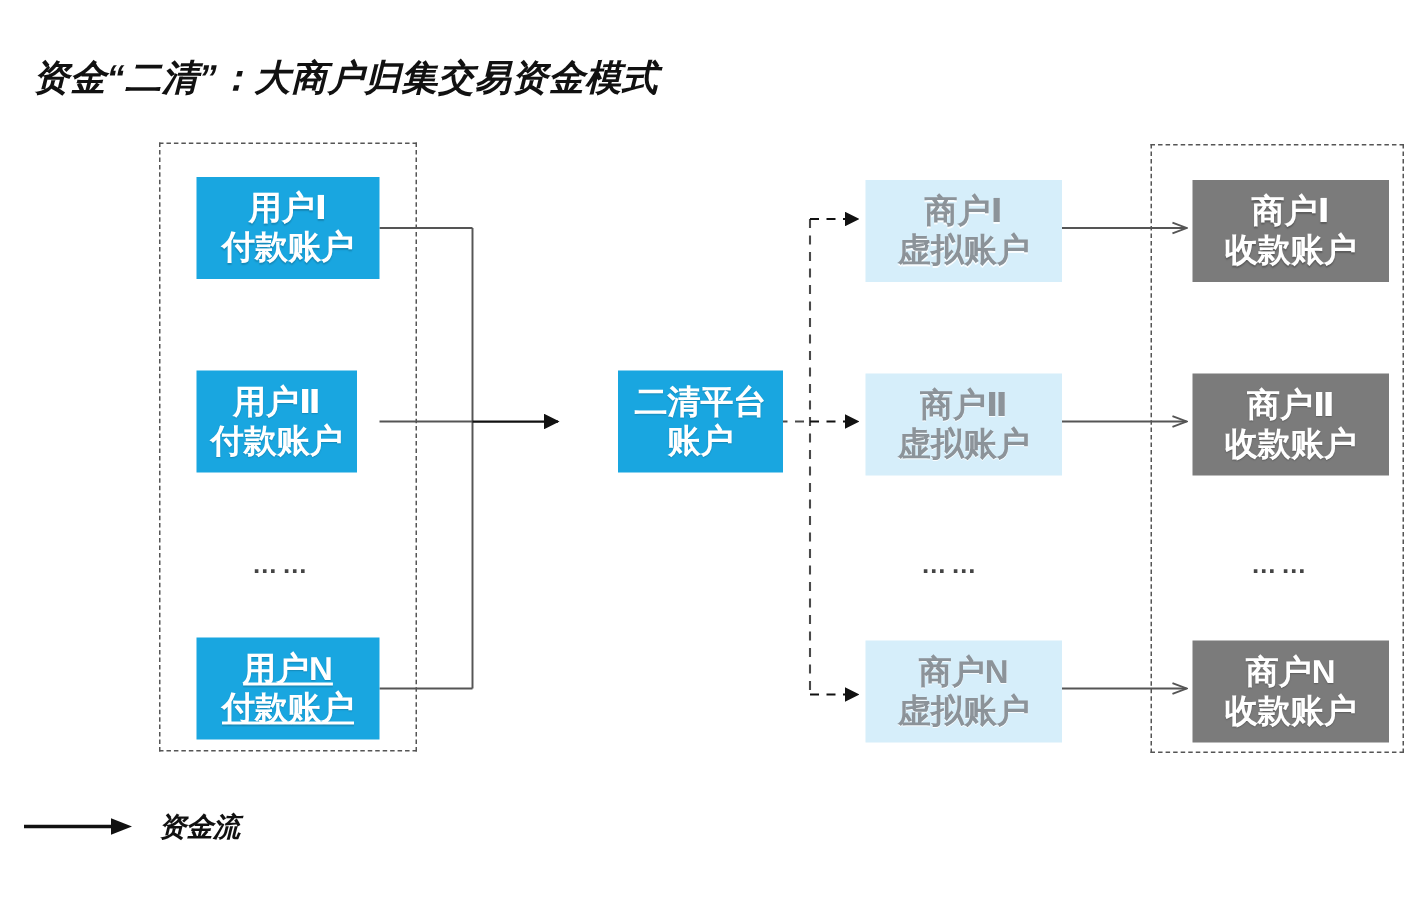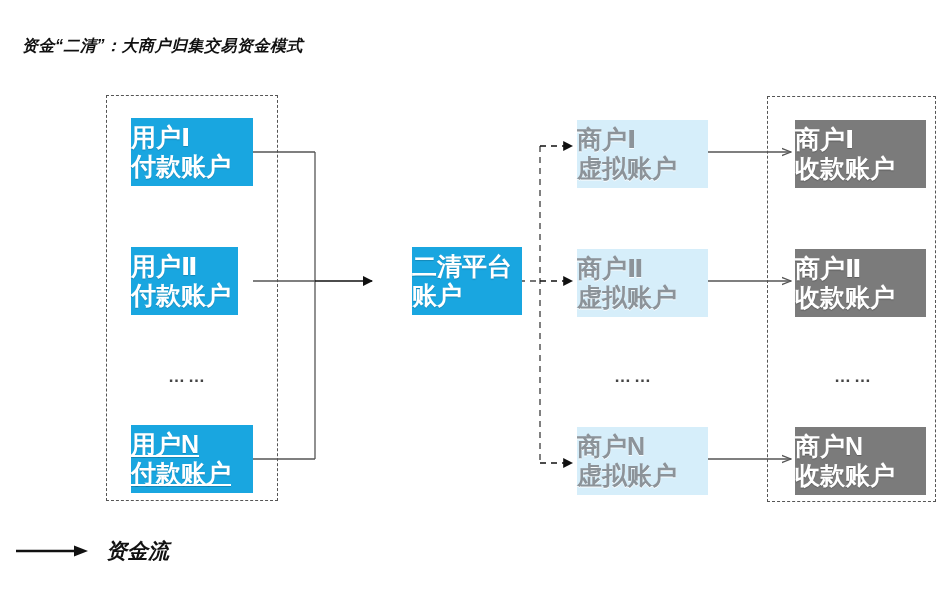--- a/index.html
+++ b/index.html
@@ -16,21 +16,21 @@
     height: 608px;
     background: #ffffff;
     overflow: hidden;
   }
 
   
   #title {
     position: absolute;
     left: 22px;
     top: 36px;
-    font-size: 16px;
+    font-size: 24px;
     font-weight: bold;
     font-style: italic;
     color: #111111;
     letter-spacing: 0.5px;
     white-space: nowrap;
   }
 
   
   .group-box {
     position: absolute;
@@ -40,26 +40,26 @@
   }
   #group-left  { left: 106px; top: 95px; width: 172px; height: 406px; }
   #group-right { left: 767px; top: 96px; width: 169px; height: 406px; }
 
   
   .node {
     position: absolute;
     box-sizing: border-box;
     display: flex;
     flex-direction: column;
-    align-items: flex-start;
+    align-items: center;
     justify-content: center;
     text-align: center;
     line-height: 1.18;
     font-weight: bold;
-    font-size: 25px;
+    font-size: 22px;
     white-space: nowrap;
   }
   .node .l1, .node .l2 { display: block; }
 
   .node-user {
     background: #19a6e0;
     color: #ffffff;
     text-shadow: 0 1px 1px rgba(0,0,0,0.18);
   }
   .node-platform {
@@ -124,21 +124,21 @@
     left: 14px;
     top: 531px;
     width: 250px;
     height: 40px;
     display: flex;
     align-items: center;
   }
   #legend-arrow { width: 78px; height: 16px; display: block; }
   #legend-label {
     margin-left: 14px;
-    font-size: 21px;
+    font-size: 18px;
     font-weight: bold;
     font-style: italic;
     color: #111111;
     white-space: nowrap;
   }
 </style>
 </head>
 <body>
 
 <div id="canvas">

